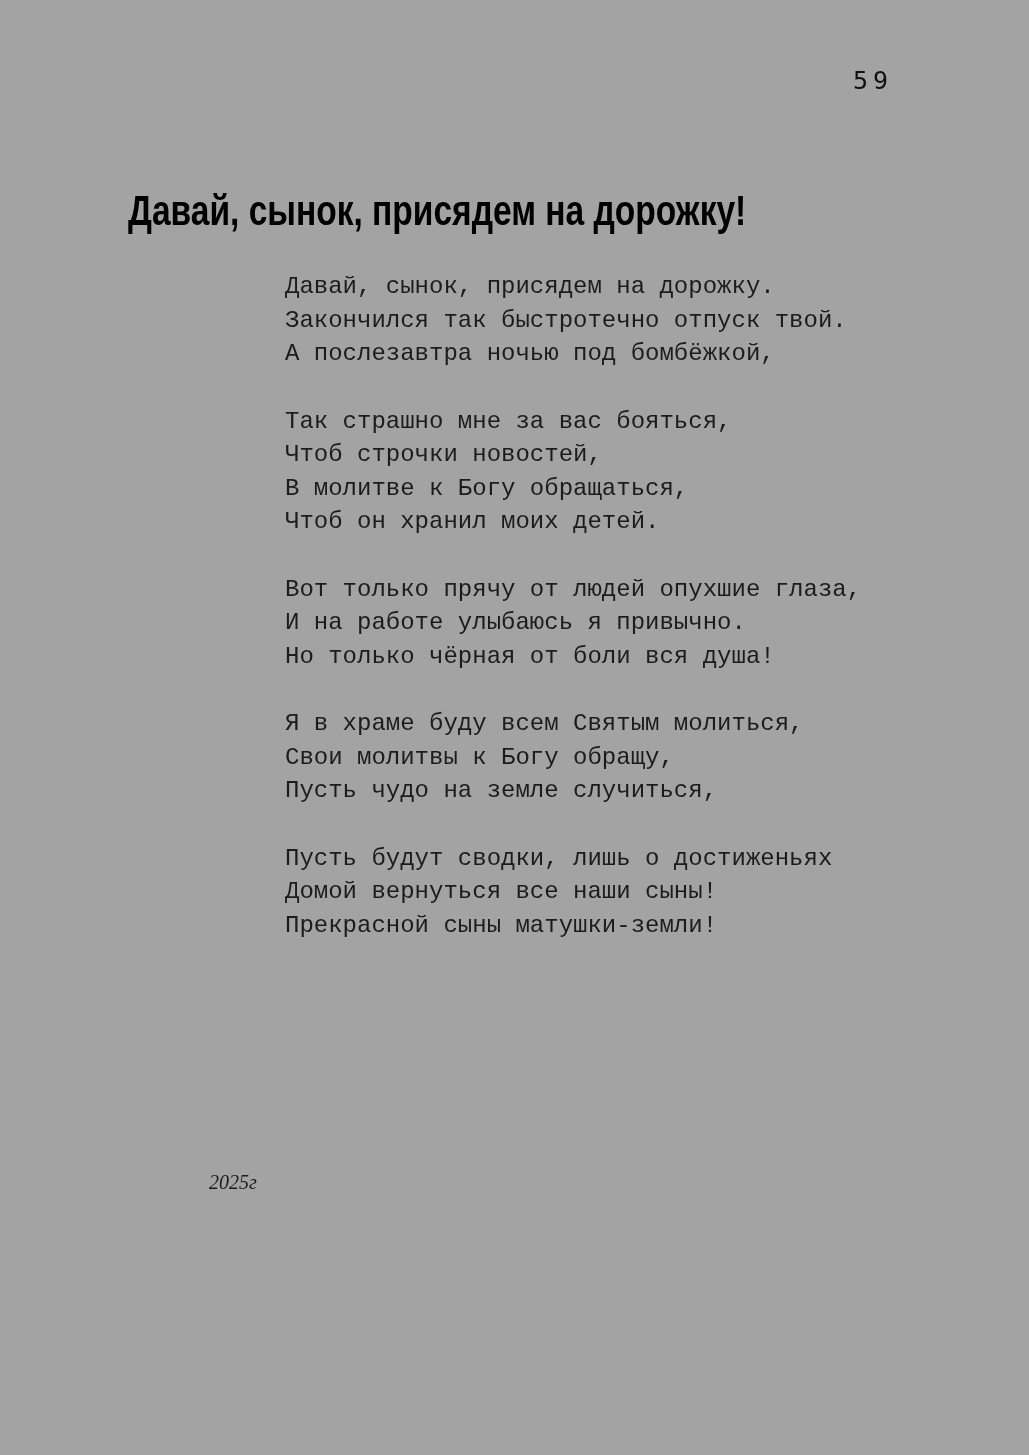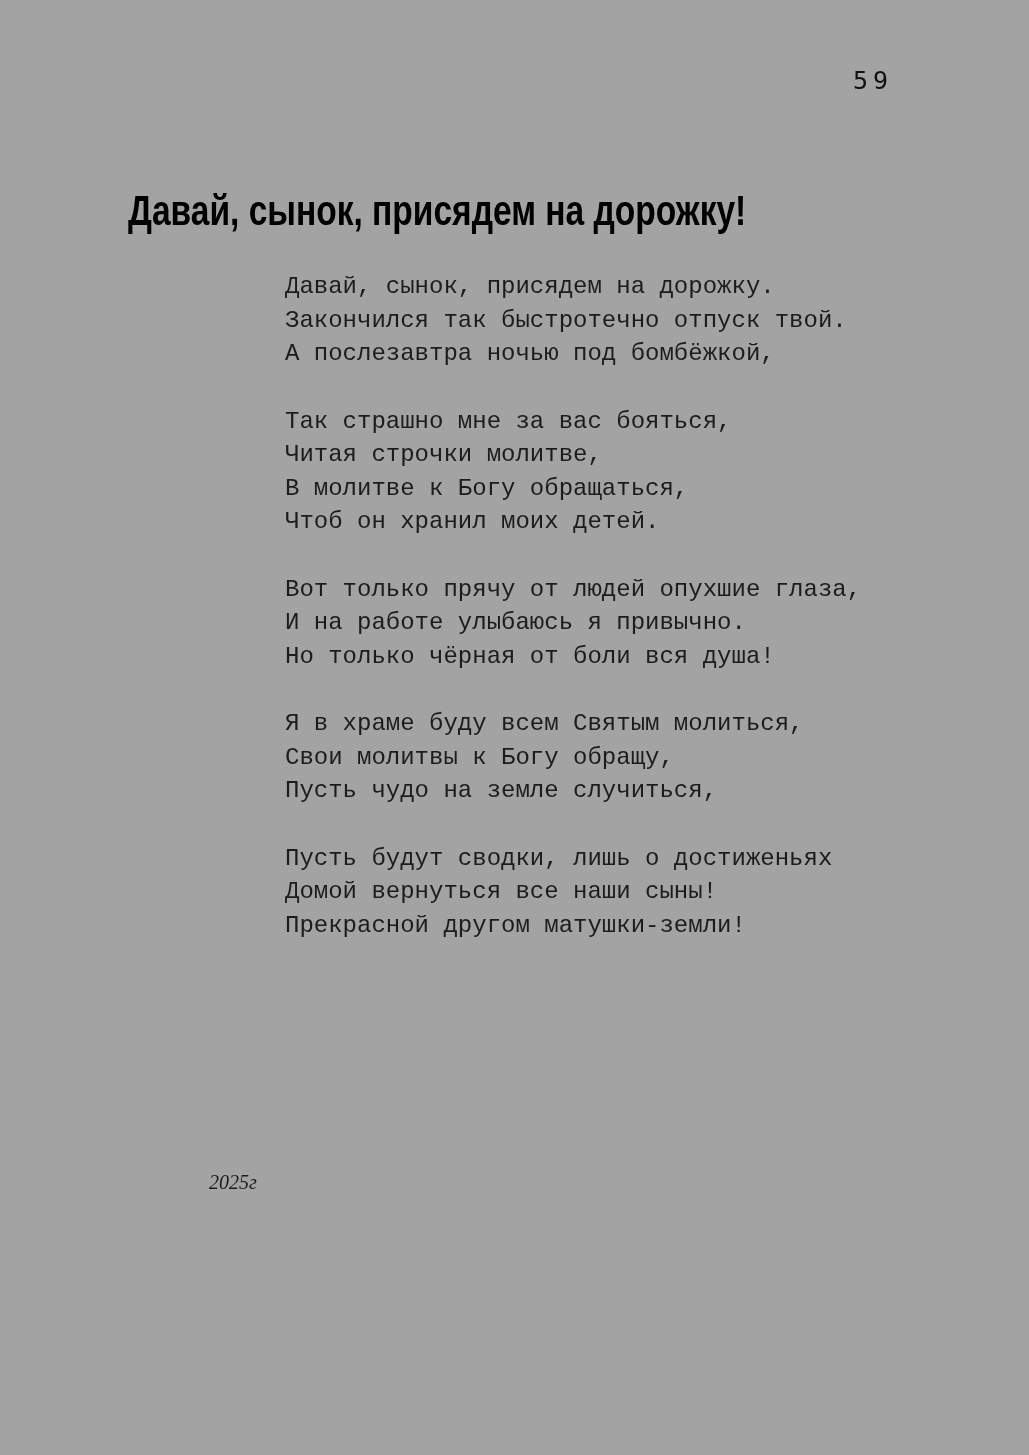--- a/index.html
+++ b/index.html
@@ -76,40 +76,40 @@
   <div class="poem">
 
     <div class="stanza">
       <div class="poem-line">Давай, сынок, присядем на дорожку.</div>
       <div class="poem-line">Закончился так быстротечно отпуск твой.</div>
       <div class="poem-line">А послезавтра ночью под бомбёжкой,</div>
     </div>
 
     <div class="stanza">
       <div class="poem-line">Так страшно мне за вас бояться,</div>
-      <div class="poem-line">Читая строчки молитве,</div>
+      <div class="poem-line">Чтоб строчки новостей,</div>
       <div class="poem-line">В молитве к Богу обращаться,</div>
       <div class="poem-line">Чтоб он хранил моих детей.</div>
     </div>
 
     <div class="stanza">
       <div class="poem-line">Вот только прячу от людей опухшие глаза,</div>
       <div class="poem-line">И на работе улыбаюсь я привычно.</div>
       <div class="poem-line">Но только чёрная от боли вся душа!</div>
     </div>
 
     <div class="stanza">
       <div class="poem-line">Я в храме буду всем Святым молиться,</div>
       <div class="poem-line">Свои молитвы к Богу обращу,</div>
       <div class="poem-line">Пусть чудо на земле случиться,</div>
     </div>
 
     <div class="stanza">
       <div class="poem-line">Пусть будут сводки, лишь о достиженьях</div>
       <div class="poem-line">Домой вернуться все наши сыны!</div>
-      <div class="poem-line">Прекрасной другом матушки-земли!</div>
+      <div class="poem-line">Прекрасной сыны матушки-земли!</div>
     </div>
 
   </div>
 
   <div class="year">2025г</div>
 
 </div>
 
 </body></html>

